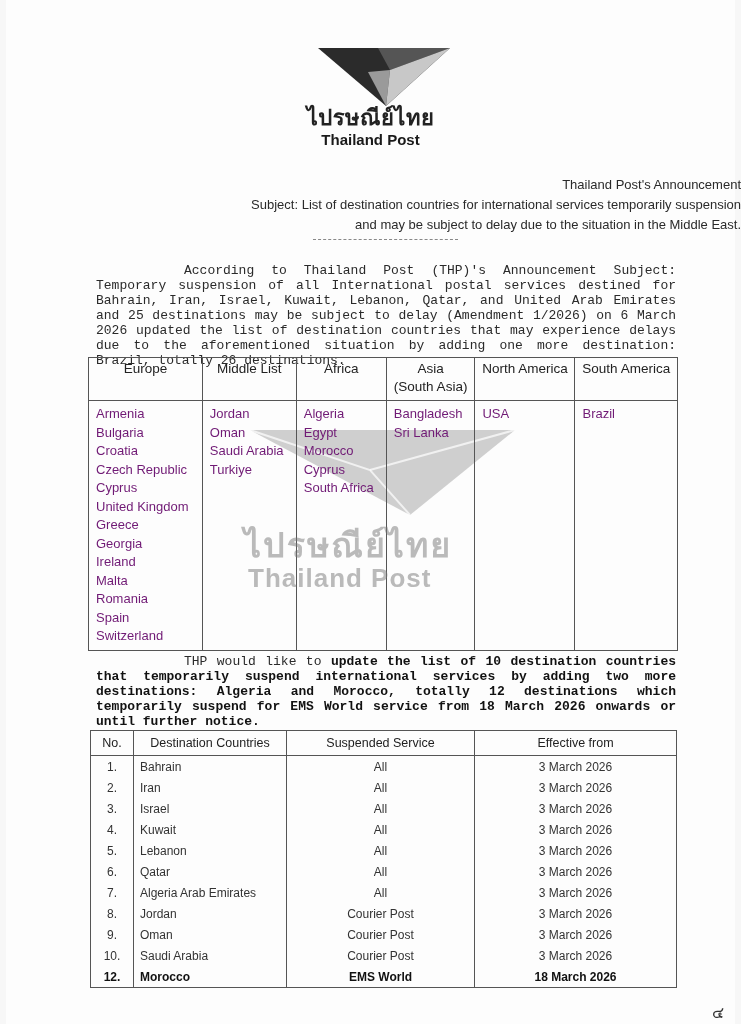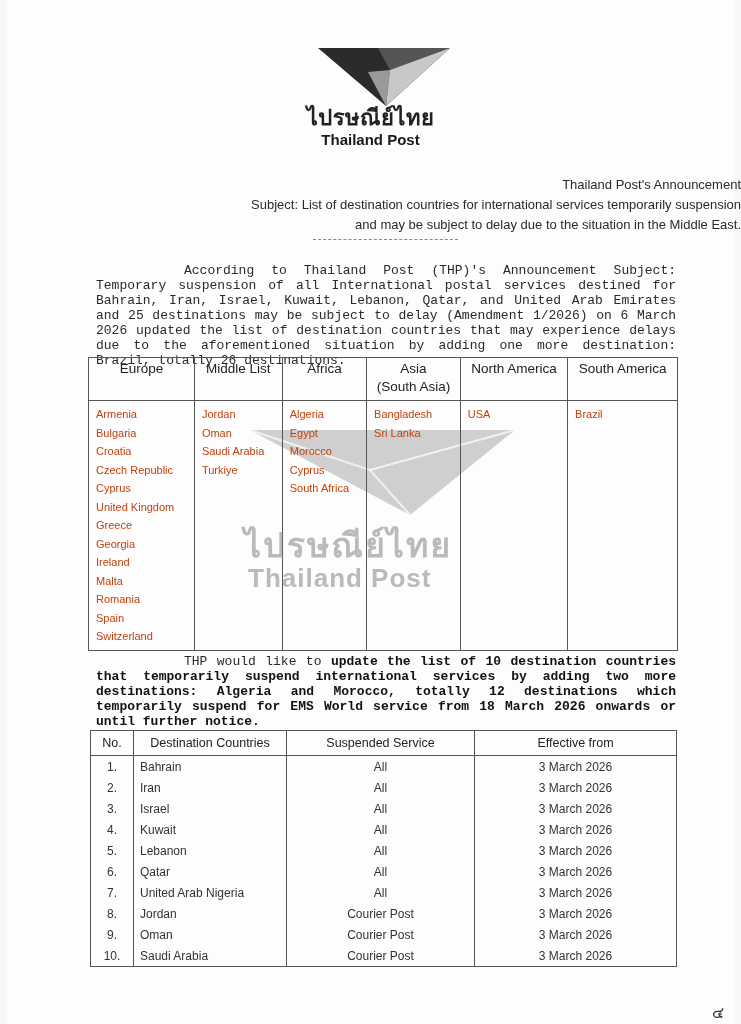--- a/index.html
+++ b/index.html
@@ -47,21 +47,21 @@
   .indent { display: inline-block; width: 88px; }
   .bold { font-weight: bold; color: #111; }
 
   table { border-collapse: collapse; position: absolute; font-family: "Liberation Sans", sans-serif; }
   .regions { left: 88px; top: 357px; width: 590px; }
   .regions th, .regions td { border: 1px solid #555; vertical-align: top; }
   .regions th {
     font-weight: normal; font-size: 13.5px; color: #222; height: 38px;
     padding: 2px 4px; text-align: center; line-height: 18px;
   }
-  .regions td { padding: 4px 7px; font-size: 11px; color: #c2410c; height: 235px; }
+  .regions td { padding: 4px 7px; font-size: 13px; color: #701a75; height: 235px; }
   .regions td div { line-height: 18.5px; }
 
   .watermark-shape { position: absolute; left: 250px; top: 430px; width: 265px; height: 85px; }
   .wm-thai {
     position: absolute; left: 244px; top: 518px; font-family: "DejaVu Sans", sans-serif;
     font-weight: bold; font-size: 34px; color: rgba(120,120,120,0.5); letter-spacing: 2px;
   }
   .wm-en {
     position: absolute; left: 248px; top: 563px; font-family: "Liberation Sans", sans-serif;
     font-weight: bold; font-size: 26px; color: rgba(120,120,120,0.5); letter-spacing: 1px;
@@ -212,21 +212,21 @@
         <td class="c-date">3 March 2026</td>
       </tr>
       <tr>
         <td class="c-no">6.</td>
         <td class="c-country">Qatar</td>
         <td class="c-service">All</td>
         <td class="c-date">3 March 2026</td>
       </tr>
       <tr>
         <td class="c-no">7.</td>
-        <td class="c-country">United Arab Nigeria</td>
+        <td class="c-country">Algeria Arab Emirates</td>
         <td class="c-service">All</td>
         <td class="c-date">3 March 2026</td>
       </tr>
       <tr>
         <td class="c-no">8.</td>
         <td class="c-country">Jordan</td>
         <td class="c-service">Courier Post</td>
         <td class="c-date">3 March 2026</td>
       </tr>
       <tr>
@@ -234,16 +234,22 @@
         <td class="c-country">Oman</td>
         <td class="c-service">Courier Post</td>
         <td class="c-date">3 March 2026</td>
       </tr>
       <tr>
         <td class="c-no">10.</td>
         <td class="c-country">Saudi Arabia</td>
         <td class="c-service">Courier Post</td>
         <td class="c-date">3 March 2026</td>
       </tr>
+      <tr class="bold">
+        <td class="c-no">12.</td>
+        <td class="c-country">Morocco</td>
+        <td class="c-service">EMS World</td>
+        <td class="c-date">18 March 2026</td>
+      </tr>
     </tbody>
 </table>
 
 <div class="page-mark">๔</div>
 
 </body></html>

